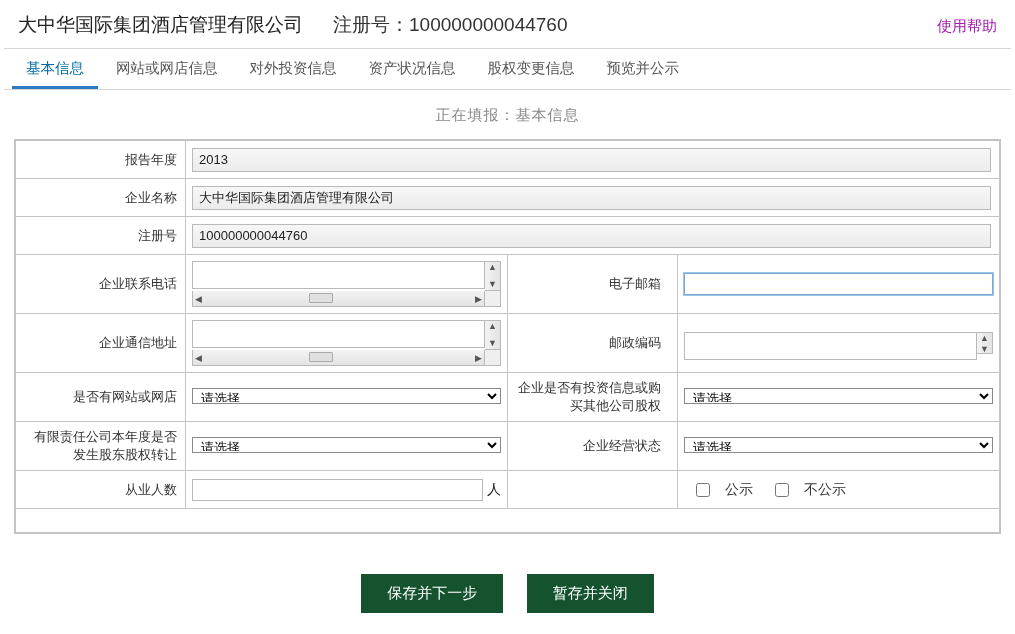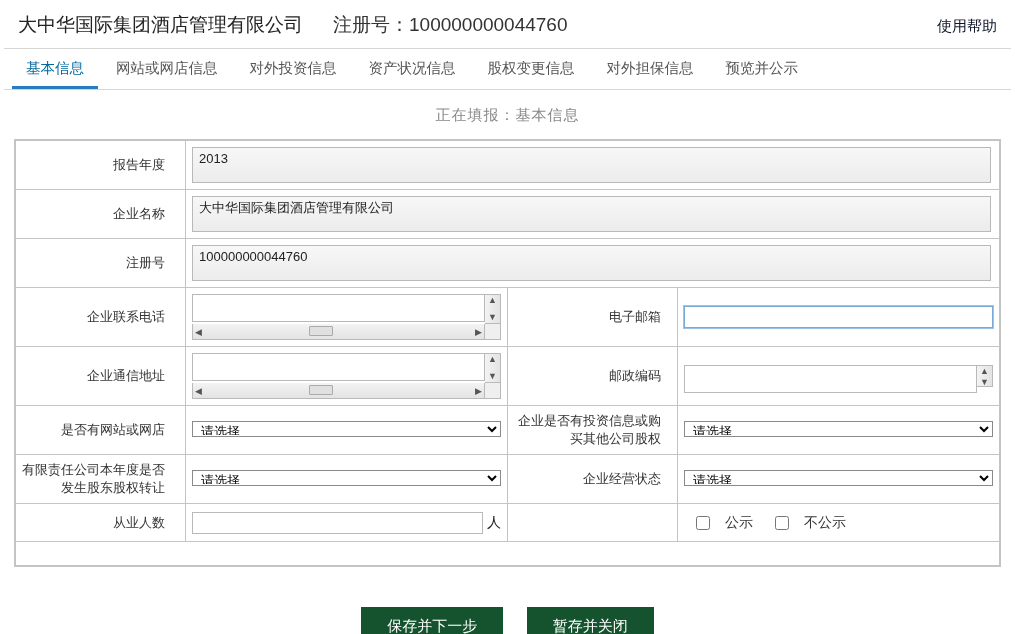--- a/index.html
+++ b/index.html
@@ -23,21 +23,21 @@
   .company-name {
     font-size: 19px;
     color: #222;
   }
   .reg-label {
     font-size: 19px;
     margin-left: 30px;
   }
   .help-link {
     margin-left: auto;
-    color: #0f172a;
+    color: #a21caf;
     font-size: 15px;
     cursor: pointer;
     text-align: right;
   }
   .tabs {
     display: flex;
     border-top: 1px solid #d6d6d6;
     border-bottom: 1px solid #d6d6d6;
     background: #fff;
     padding-left: 8px;
@@ -73,38 +73,38 @@
   }
   .form-table td {
     border: 1px solid #c4c4c4;
     padding: 6px 6px;
     vertical-align: middle;
     height: 38px;
   }
   td.label {
     width: 168px;
     text-align: right;
-    padding-right: 20px;
+    padding-right: 8px;
     font-size: 13px;
     color: #333;
     background: #fff;
   }
   td.label2 {
     width: 168px;
     text-align: right;
     padding-right: 16px;
     font-size: 13px;
   }
   td.field {
     background: #fff;
   }
   .ro-field {
     background: linear-gradient(#f7f7f7,#ececec);
     border: 1px solid #b9b9b9;
-    height: 36px;
+    height: 24px;
     line-height: 22px;
     padding: 0 6px;
     font-size: 13px;
     color: #222;
     width: calc(100% - 2px);
   }
   .scroll-wrap {
     display: flex;
     flex-direction: column;
     width: 100%;
@@ -243,21 +243,20 @@
     <span class="reg-label">注册号：100000000044760</span>
     <span class="help-link">使用帮助</span>
   </div>
 
   <div class="tabs">
     <div class="tab active">基本信息</div>
     <div class="tab">网站或网店信息</div>
     <div class="tab">对外投资信息</div>
     <div class="tab">资产状况信息</div>
     <div class="tab">股权变更信息</div>
-    <div class="tab">对外担保信息</div>
     <div class="tab">预览并公示</div>
   </div>
 
   <div class="section-title">正在填报：基本信息</div>
 
   <div class="form-area">
     <table class="form-table">
       <colgroup>
         <col style="width:170px">
         <col>

